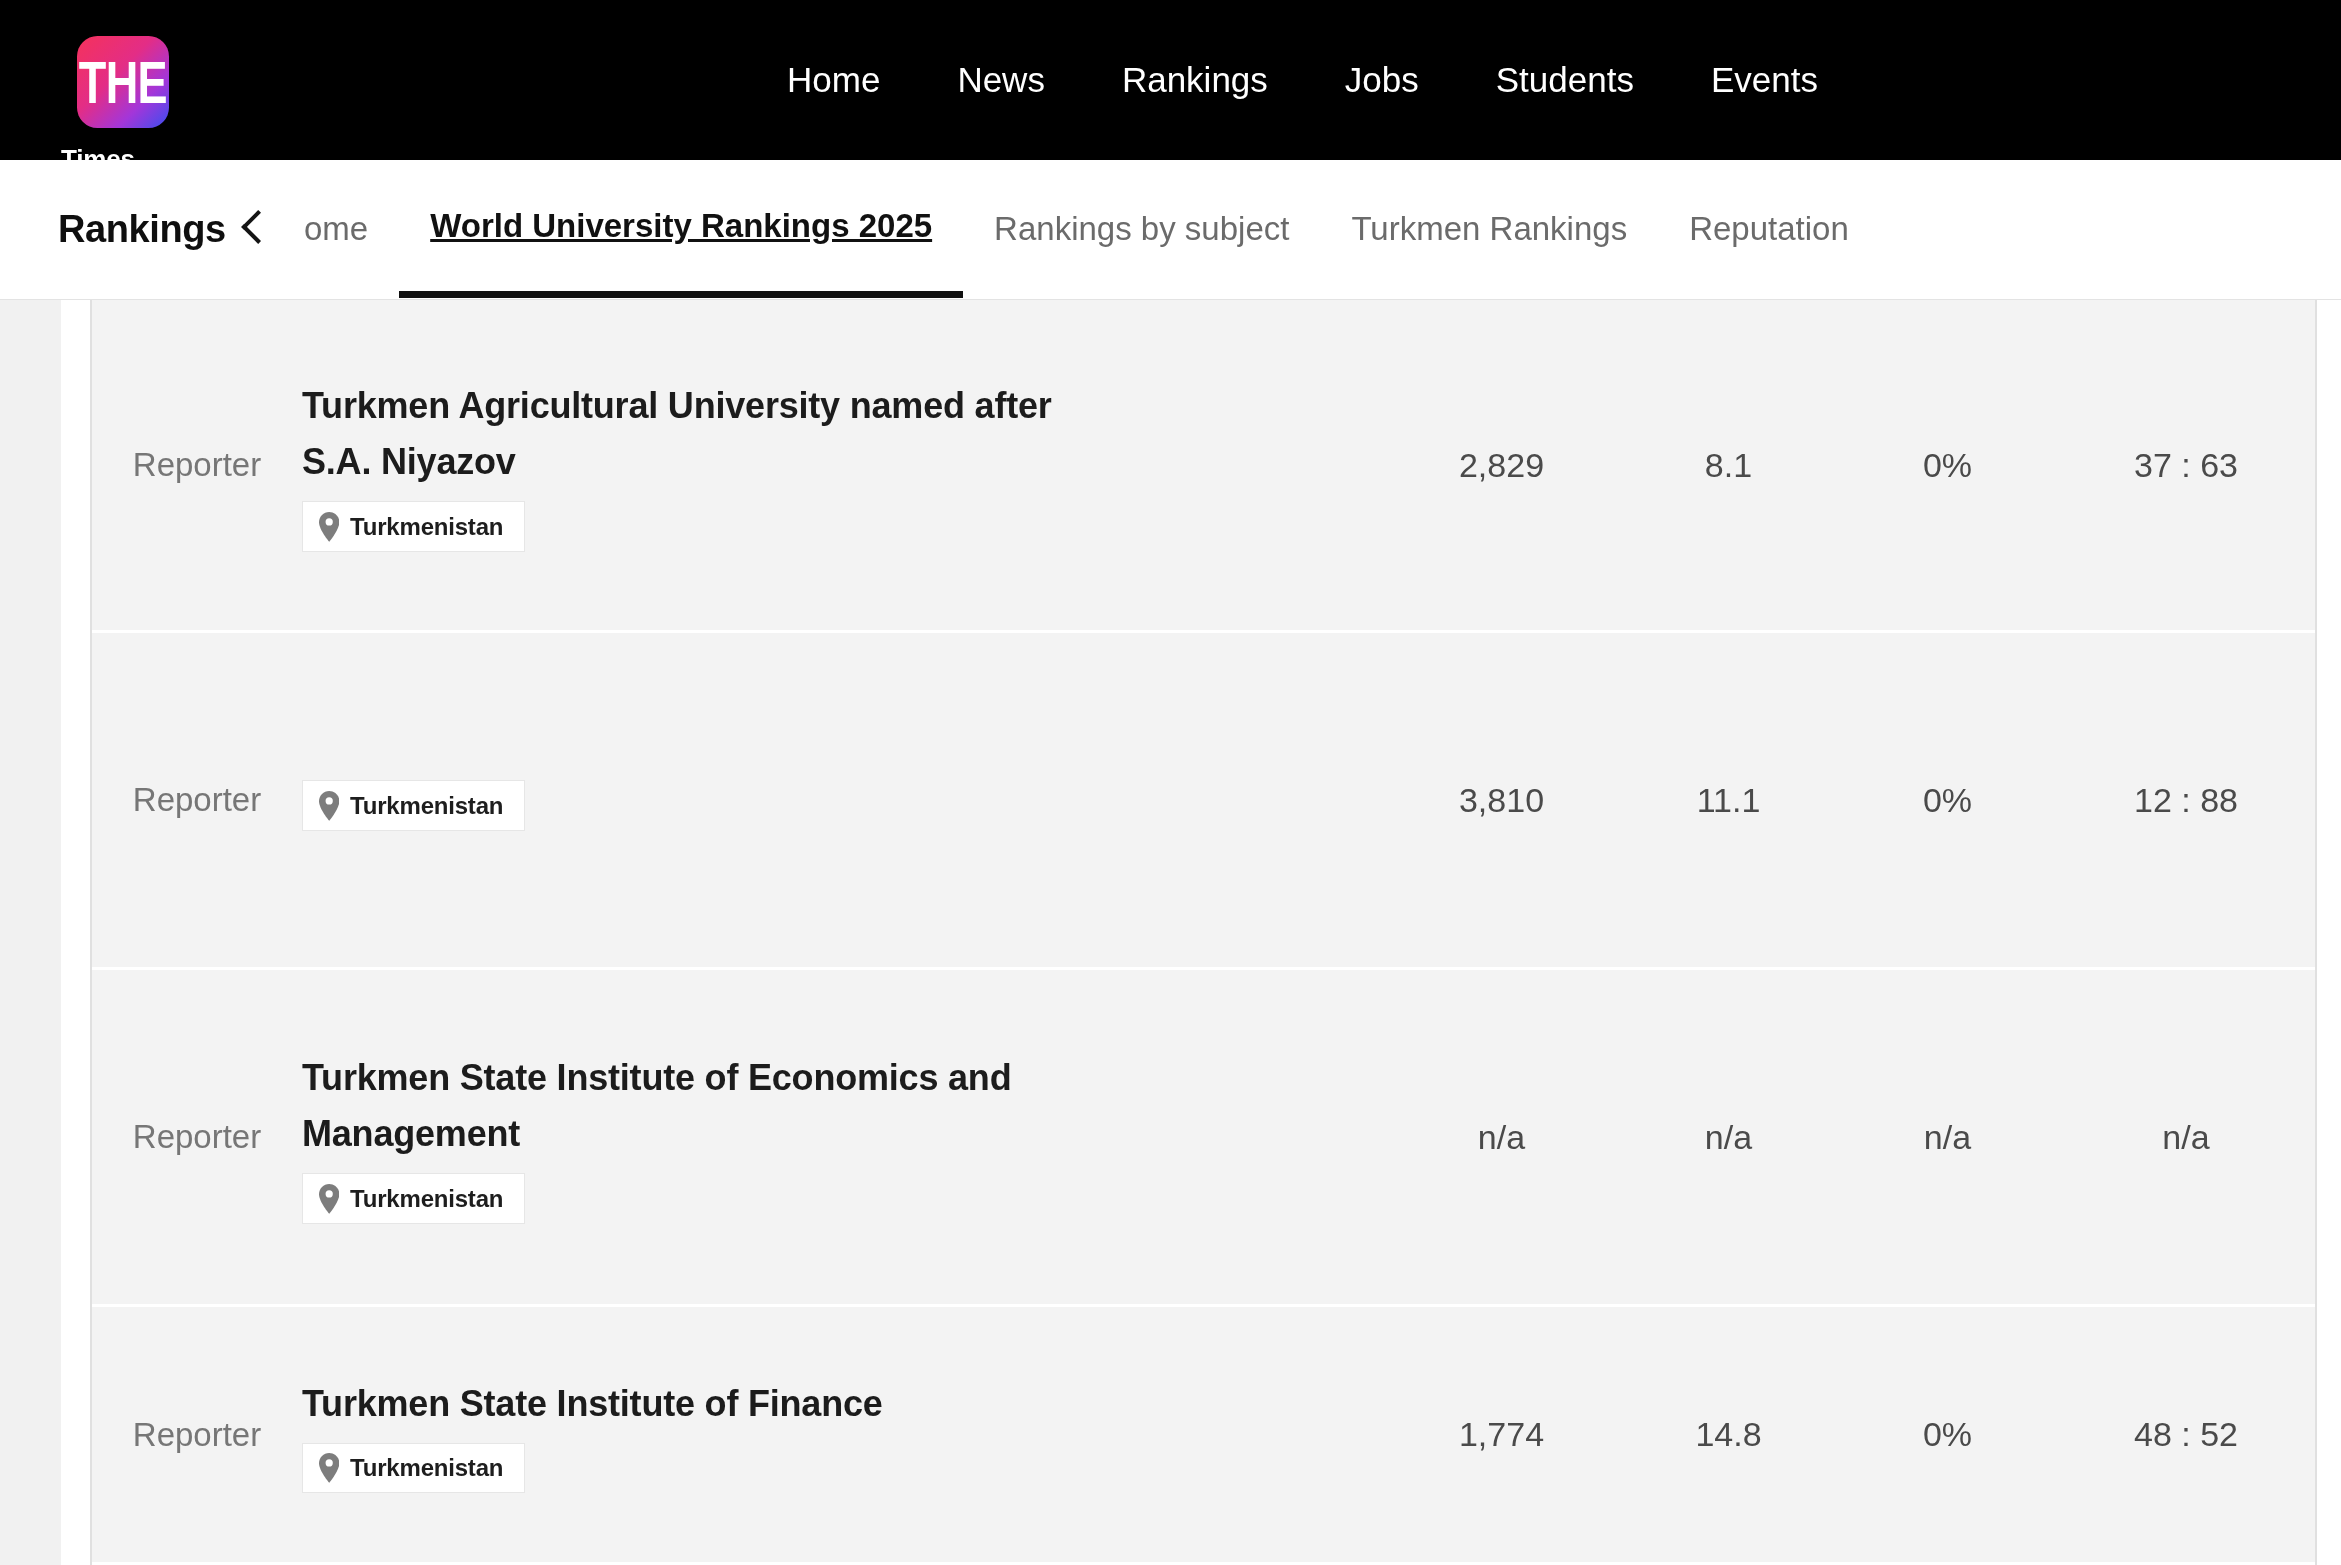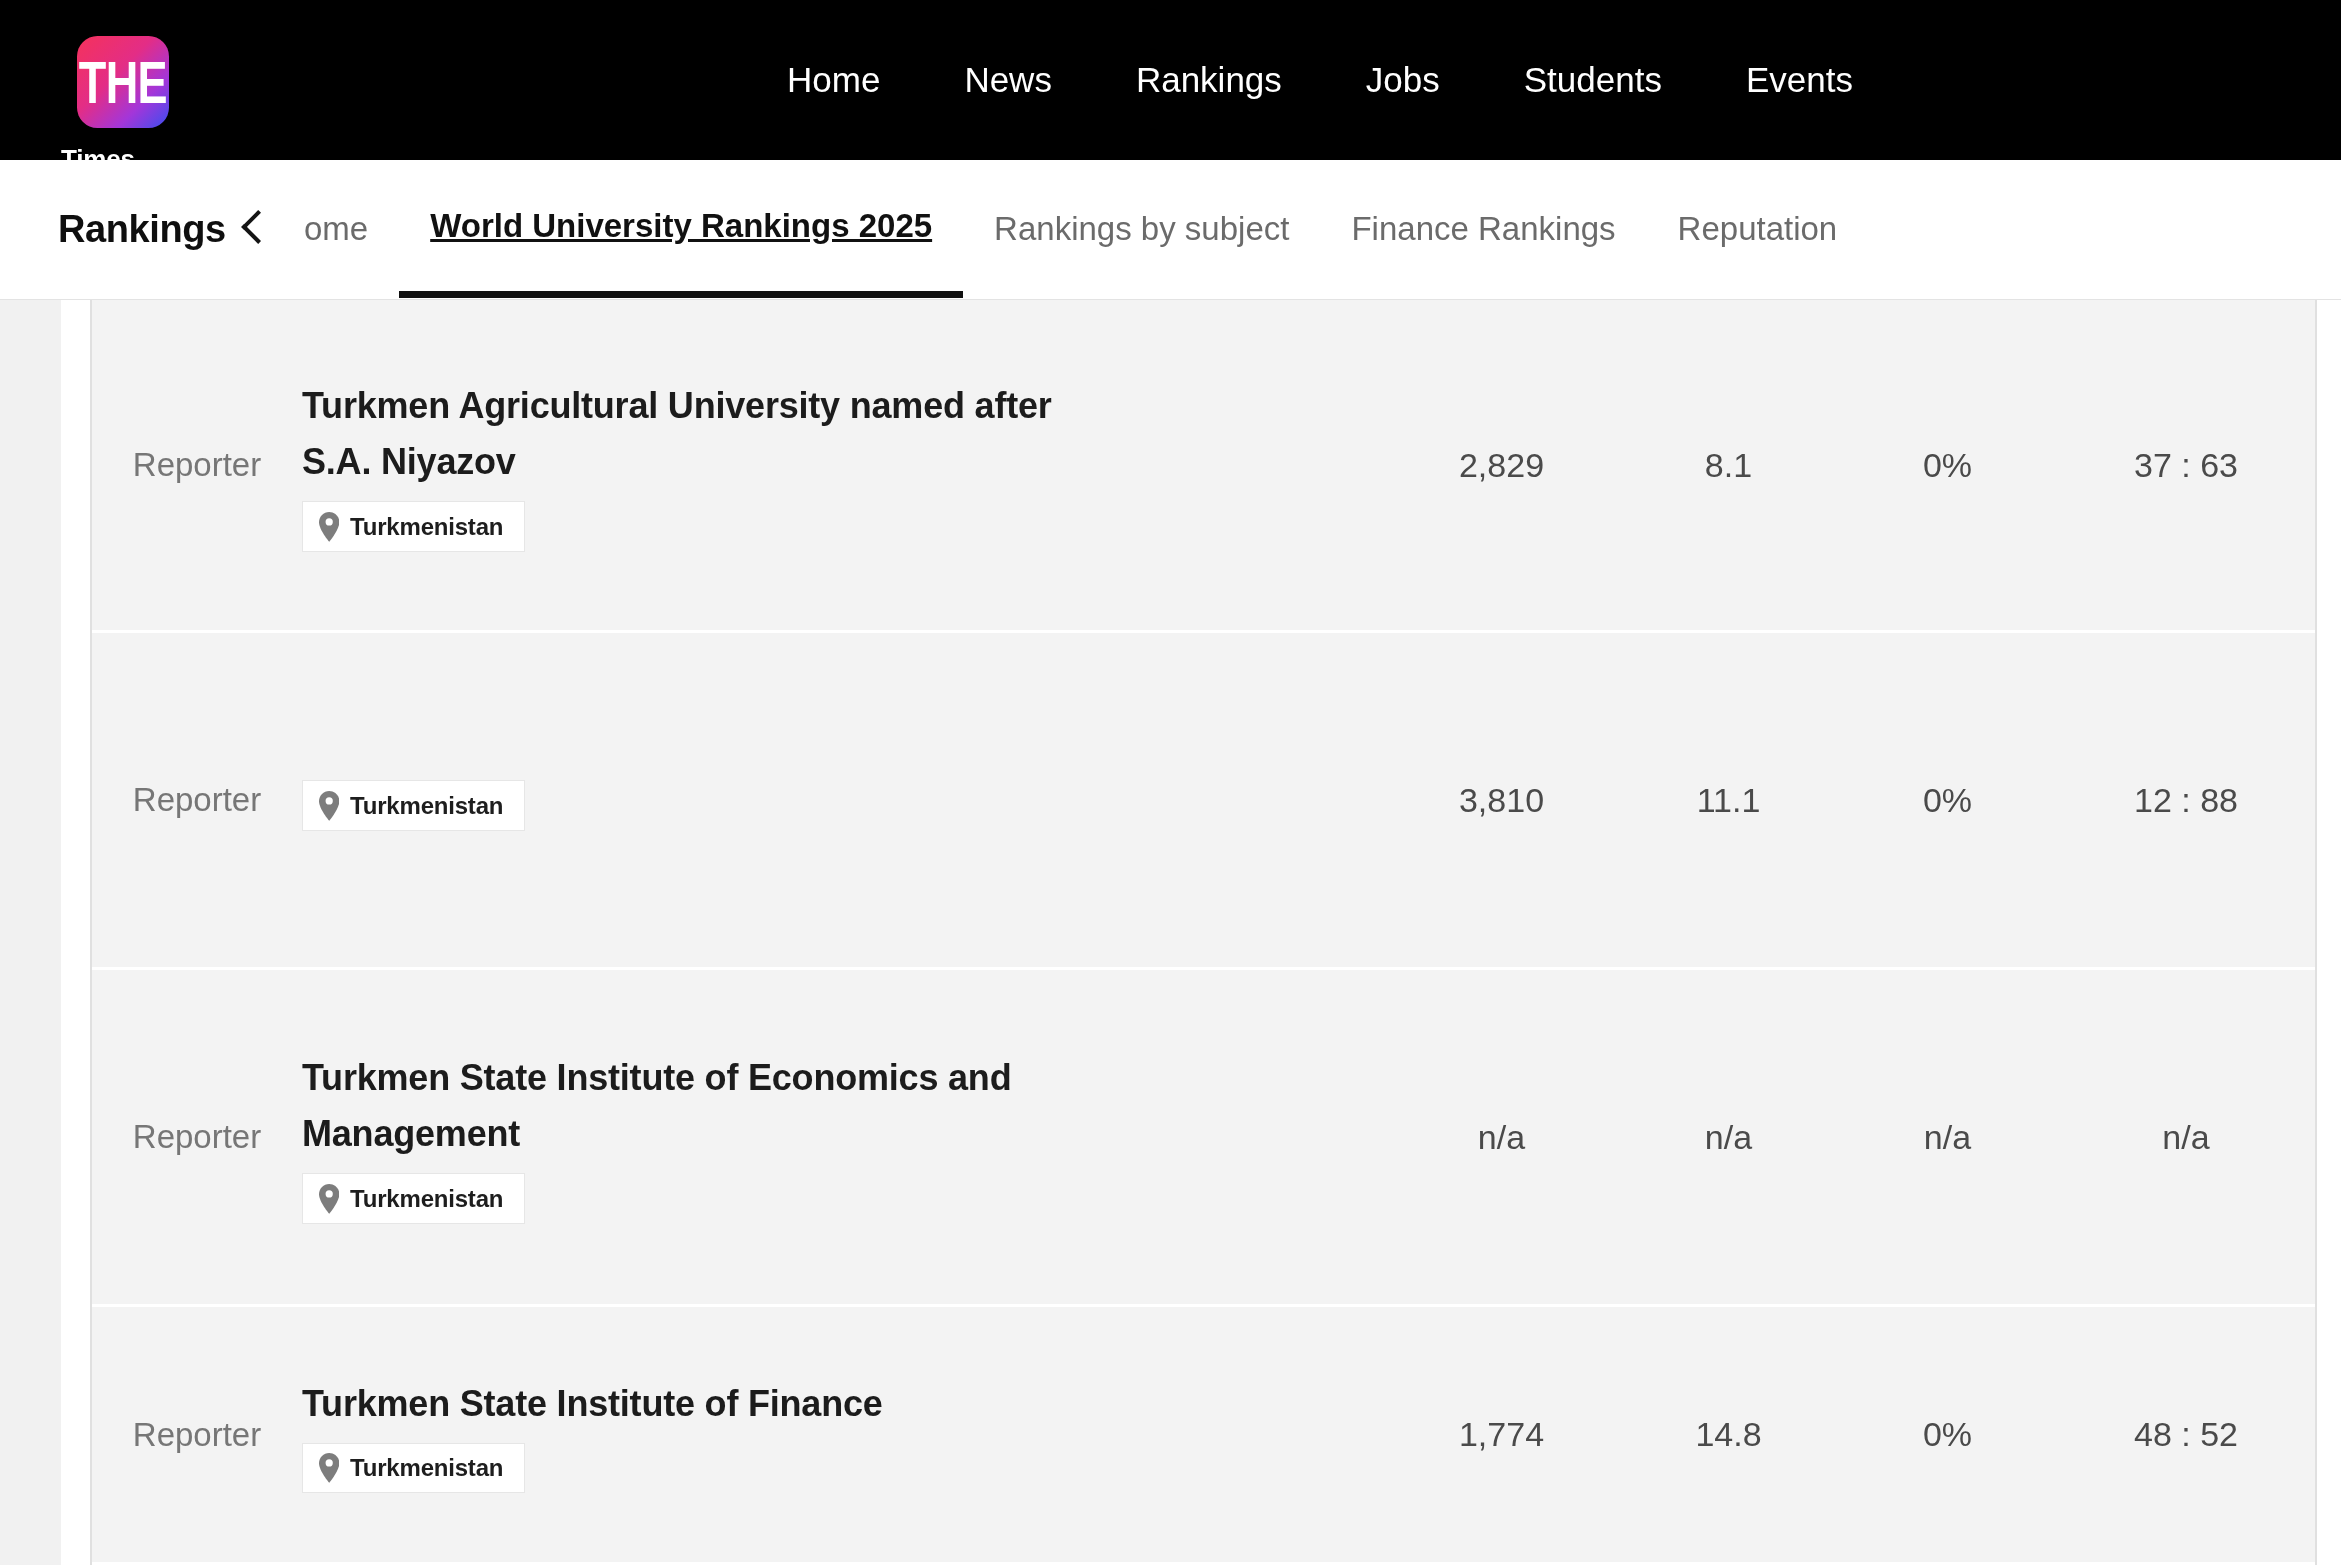--- a/index.html
+++ b/index.html
@@ -59,21 +59,21 @@
     letter-spacing: -0.2px;
   }
 
   .main-nav {
     position: absolute;
     left: 751px;
     top: 0;
     height: 160px;
     display: flex;
     align-items: center;
-    gap: 12px;
+    gap: 5px;
   }
   .main-nav a {
     color: #ffffff;
     font-size: 35px;
     text-decoration: none;
     padding: 0 36px;
     white-space: nowrap;
   }
 
   
@@ -264,21 +264,21 @@
     <a href="#">Students</a>
     <a href="#">Events</a>
   </nav>
 </div>
 
 <div class="subnav">
   <div class="subnav-tabs">
     <div class="subtab clipped">ome</div>
     <div class="subtab active">World University Rankings 2025</div>
     <div class="subtab">Rankings by subject</div>
-    <div class="subtab">Finance Rankings</div>
+    <div class="subtab">Turkmen Rankings</div>
     <div class="subtab">Reputation</div>
   </div>
 
   <div class="subnav-title">
     <span class="subnav-title-text">Rankings</span>
     <span class="chev-left"></span>
   </div>
 </div>
 
 <div class="board">

